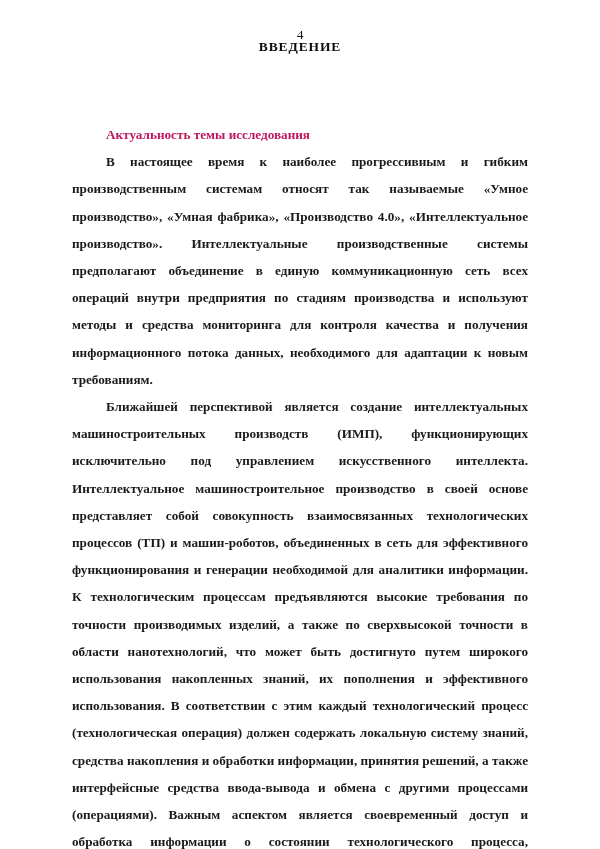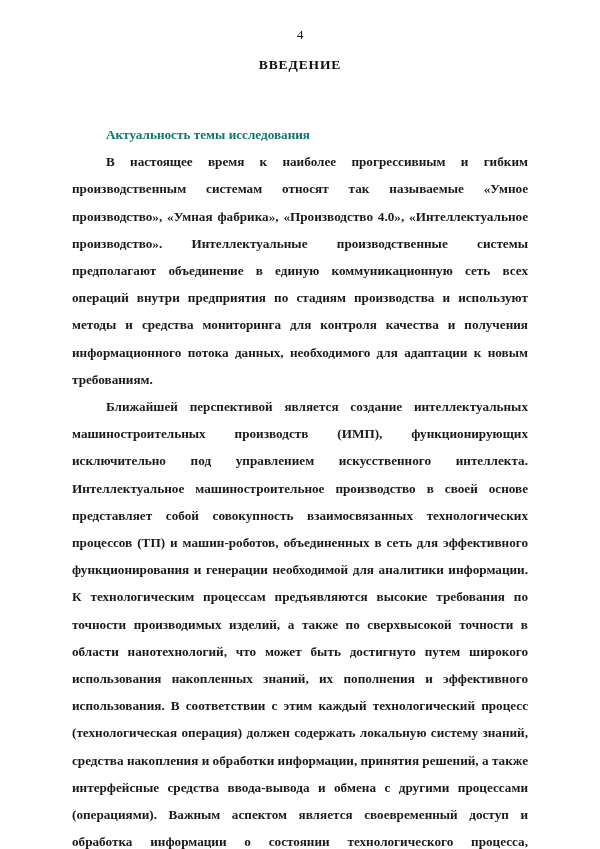--- a/index.html
+++ b/index.html
@@ -24,21 +24,21 @@
     top: 28px;
     left: 0;
     width: 600px;
     text-align: center;
     font-size: 13.5px;
     line-height: 1;
     color: #161616;
   }
   .doc-heading {
     position: absolute;
-    top: 58px;
+    top: 40px;
     left: 0;
     width: 600px;
     text-align: center;
     font-size: 13.5px;
     font-weight: bold;
     letter-spacing: 0.9px;
     line-height: 1;
     color: #0d0d0d;
   }
   .content {
@@ -46,21 +46,21 @@
     top: 121px;
     left: 72px;
     width: 456px;
   }
   .subheading {
     font-size: 13.2px;
     font-weight: bold;
     line-height: 27.2px;
     text-indent: 34px;
     margin: 0 0 0 0;
-    color: #0f766e;
+    color: #be185d;
     white-space: nowrap;
   }
   p.body-par {
     font-size: 13.2px;
     line-height: 27.2px;
     text-align: justify;
     text-justify: inter-word;
     text-indent: 34px;
     margin: 0;
     color: #1a1a1a;

